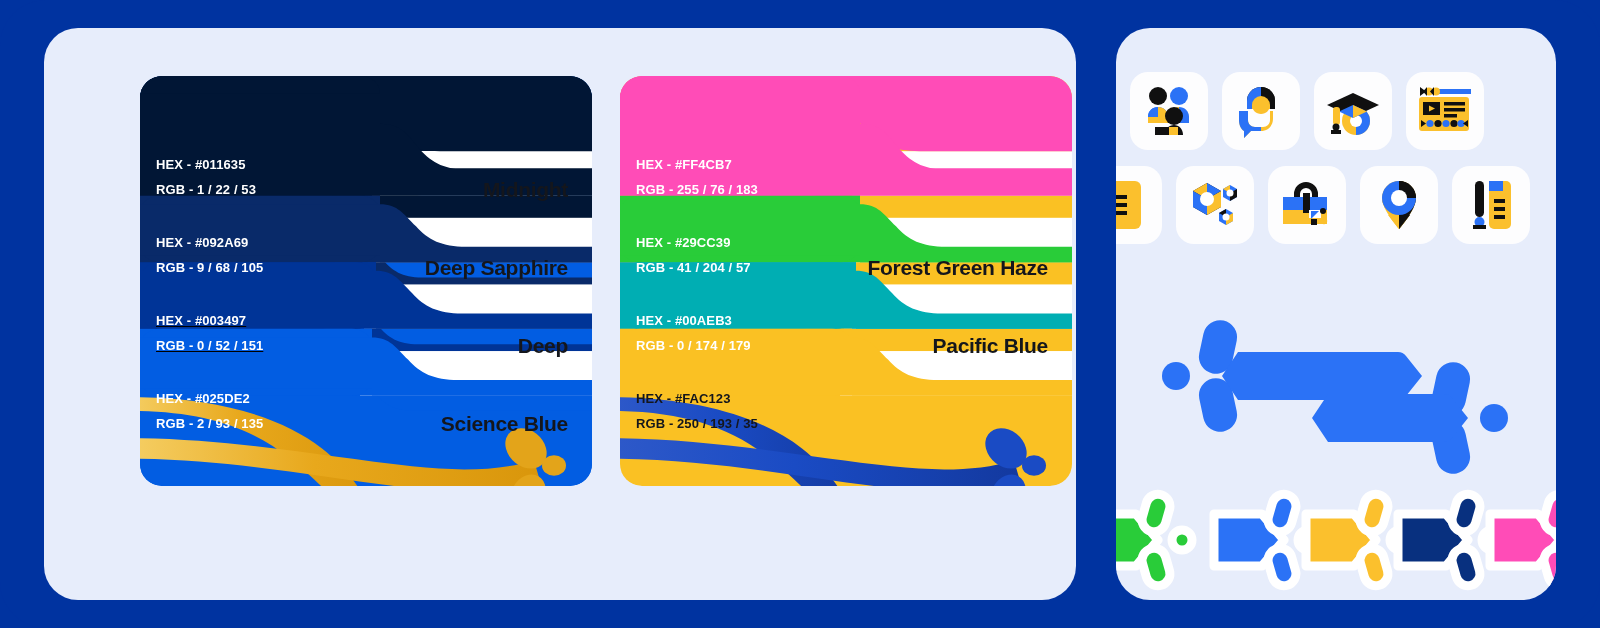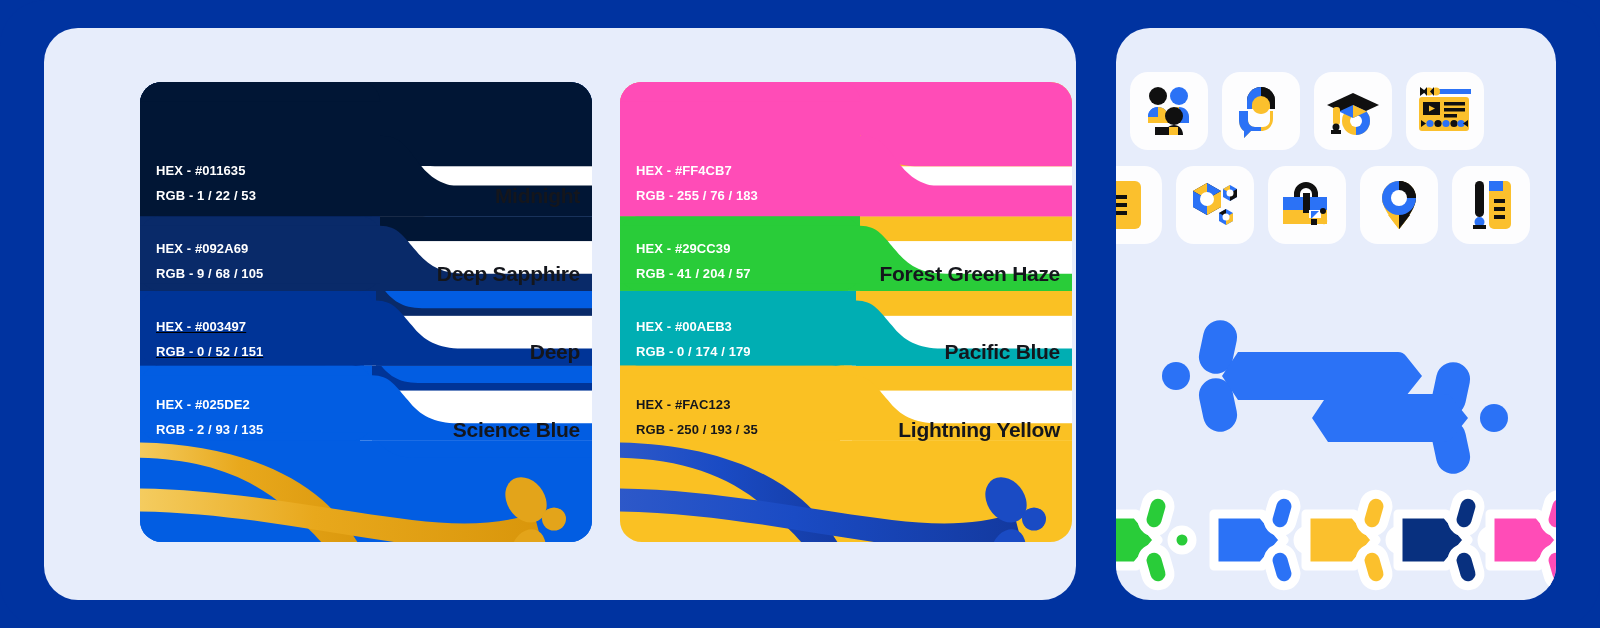--- a/index.html
+++ b/index.html
@@ -32,34 +32,34 @@
     left: 1116px; top: 28px;
     width: 440px; height: 572px;
     background: #E7EDFB;
     border-radius: 34px;
     overflow: hidden;
   }
 
   
   .color-card {
     position: absolute;
-    top: 54px;
-    width: 452px; height: 460px;
-    border-radius: 10px;
+    top: 48px;
+    width: 452px; height: 410px;
+    border-radius: 22px;
     overflow: hidden;
   }
   .card-a { left: 96px; }
   .card-b { left: 576px; }
 
   
   .name-strip {
     position: absolute; left: 0; width: 100%;
     background: #ffffff;
     display: flex; align-items: center; justify-content: flex-end;
-    padding-right: 12px;
+    padding-right: 24px;
   }
   .name-strip .cname {
     font-size: 21px; font-weight: 700; color: #14161c;
     letter-spacing: -0.3px; white-space: nowrap;
   }
 
   
   .tab {
     position: absolute; left: 0;
     padding: 14px 0 0 16px;
@@ -275,23 +275,20 @@
       <div class="tab" style="top:296px;">
         <div class="line" style="color:#14161c">HEX - #FAC123</div>
         <div class="line" style="color:#14161c">RGB - 250 / 193 / 35</div>
       </div>
 
       <div class="name-strip" style="top:166px;height:52px;background:transparent;">
         <span class="cname">Forest Green Haze</span>
       </div>
       <div class="name-strip" style="top:244px;height:52px;background:transparent;">
         <span class="cname">Pacific Blue</span>
-      </div>
-      <div class="name-strip" style="top:322px;height:52px;background:transparent;">
-        <span class="cname">Lightning Yellow</span>
       </div>
     </div>
   </div>
 
   <div class="panel-right">
 
     <div class="tile" style="left:14px; top:44px;">
       <svg width="56" height="56" viewBox="0 0 56 56">
         <circle cx="17" cy="13" r="9" fill="#101010"></circle>
         <circle cx="38" cy="13" r="9" fill="#2B72F6"></circle>

